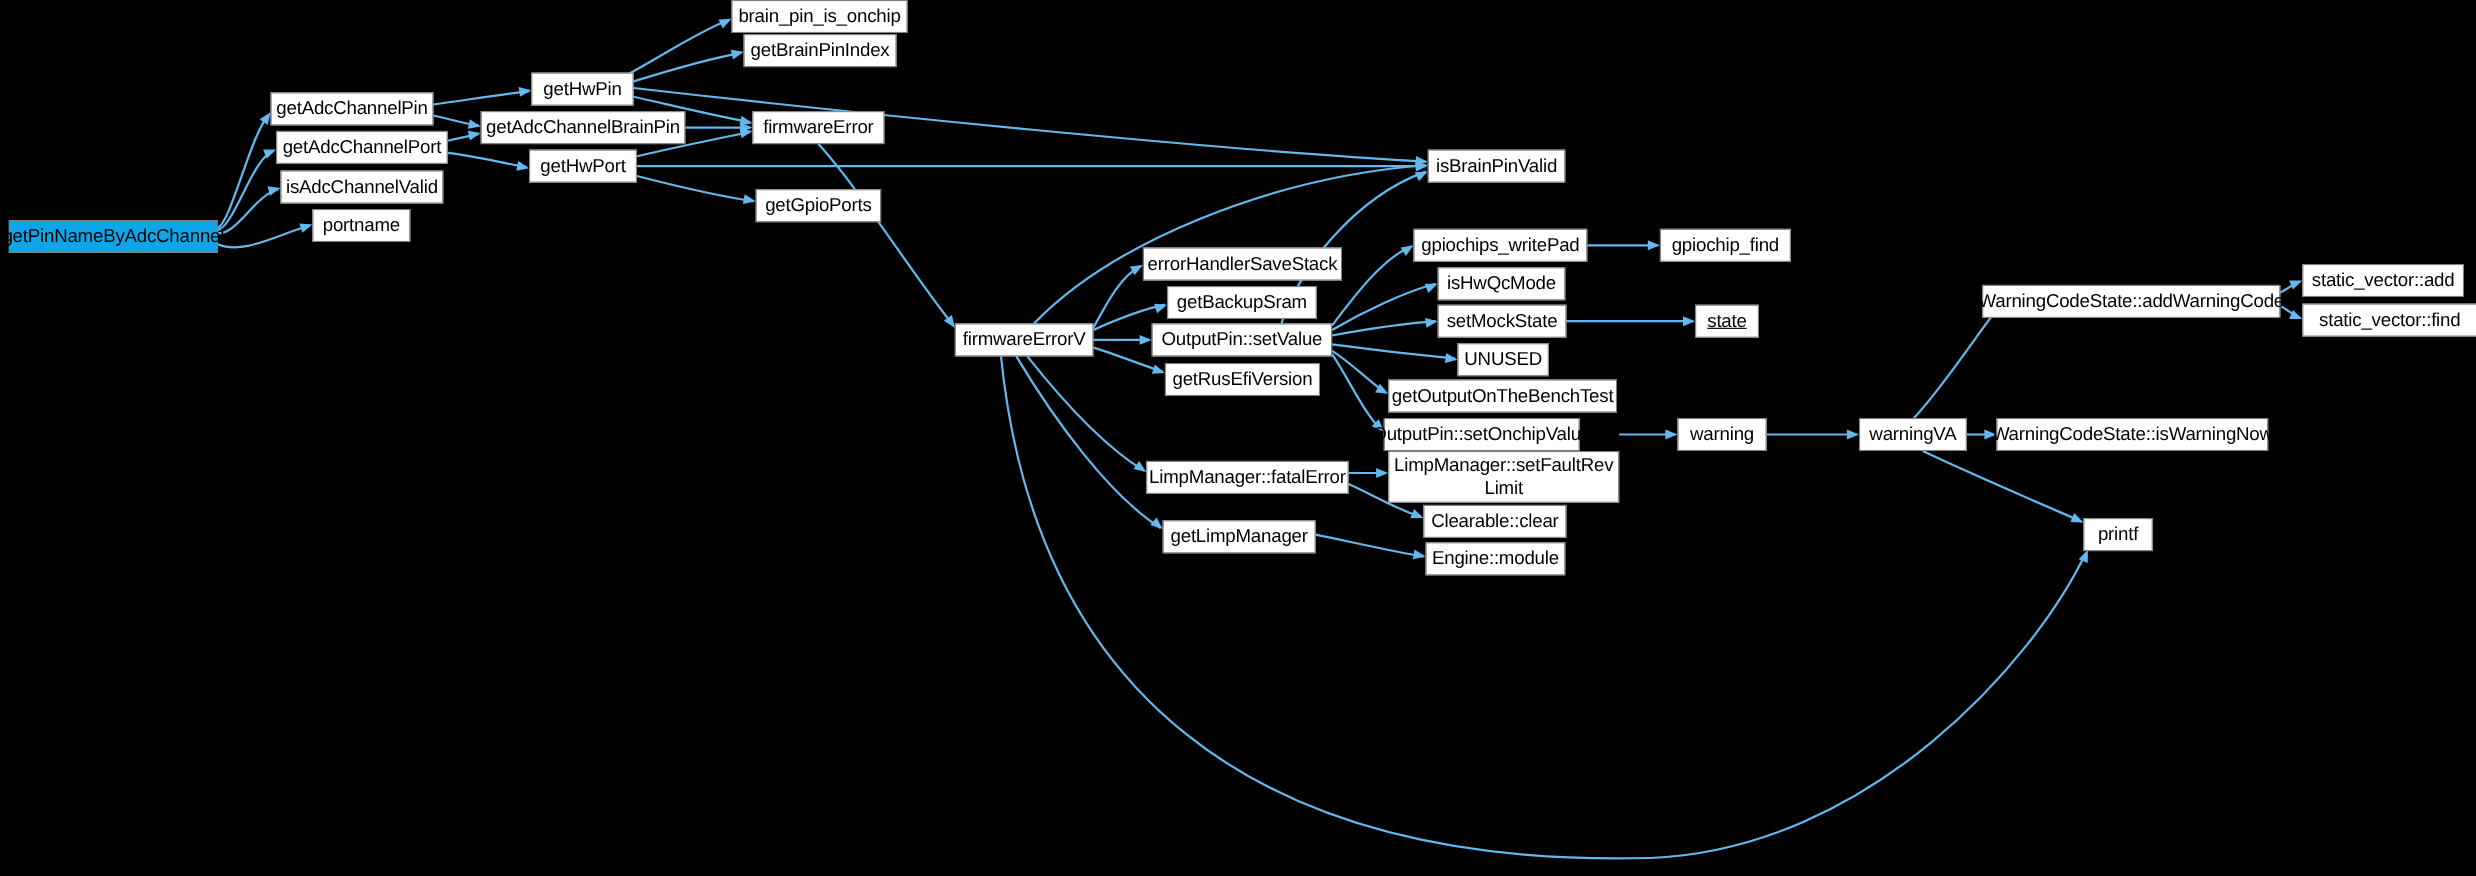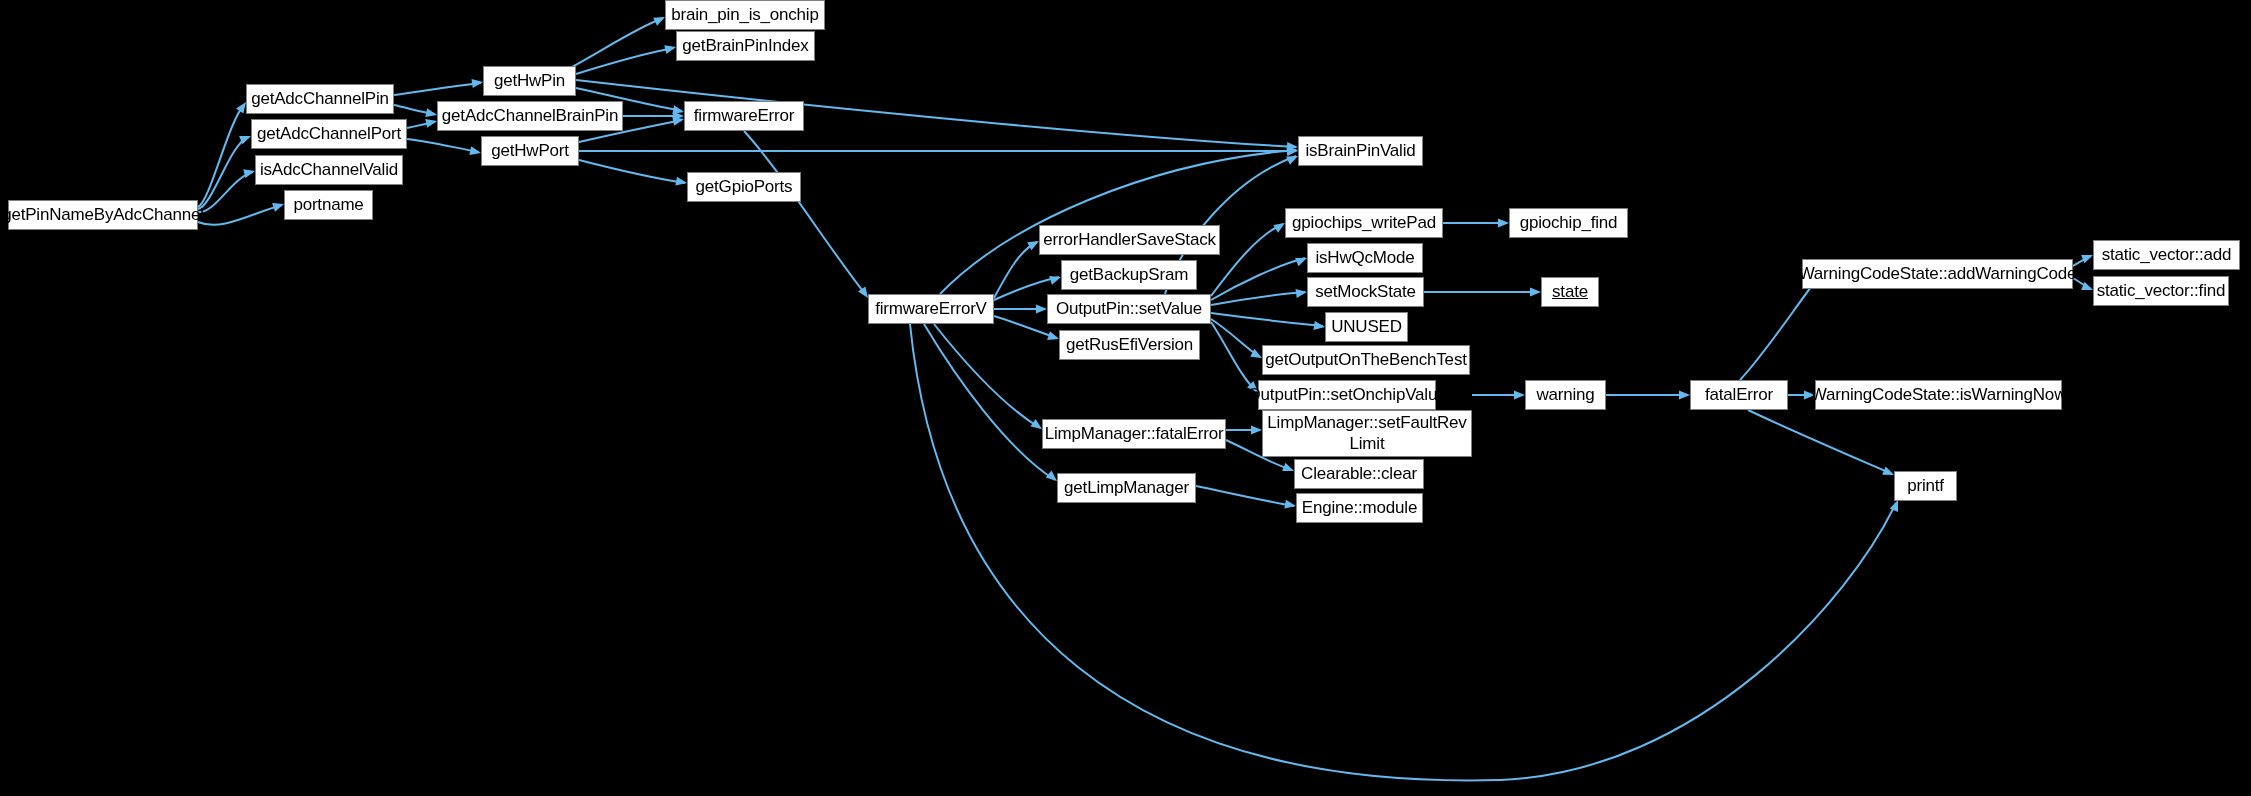--- a/index.html
+++ b/index.html
@@ -43,21 +43,21 @@
     text-align: center;
     font-family: "Liberation Sans", sans-serif;
     font-size: 17px;
     line-height: 1.12;
     letter-spacing: -0.2px;
     white-space: pre-line;
     padding: 0 2px;
     cursor: pointer;
   }
   .node.current {
-    background: #ffffff;
+    background: #0ea5e9;
   }
   .node.two-line {
     line-height: 1.18;
   }
 </style>
 </head>
 <body>
 
 <div id="graph-root">
   <svg id="edge-layer" viewBox="0 0 2251 796" width="2251" height="796" xmlns="http://www.w3.org/2000/svg">
@@ -259,25 +259,25 @@
       <div class="node" style="left: 1059px; top: 330px; width: 141px; height: 30px;">getRusEfiVersion</div>
       <div class="node" style="left: 1285px; top: 208px; width: 158px; height: 30px;">gpiochips_writePad</div>
       <div class="node" style="left: 1307px; top: 243px; width: 116px; height: 30px;">isHwQcMode</div>
       <div class="node" style="left: 1307px; top: 277px; width: 117px; height: 30px;">setMockState</div>
       <div class="node" style="left: 1325px; top: 312px; width: 83px; height: 30px;">UNUSED</div>
       <div class="node" style="left: 1262px; top: 345px; width: 208px; height: 30px;">getOutputOnTheBenchTest</div>
       <div class="node" style="left: 1258px; top: 380px; width: 178px; height: 30px;">OutputPin::setOnchipValue</div>
       <div class="node" style="left: 1509px; top: 208px; width: 119px; height: 30px;">gpiochip_find</div>
       <div class="node" style="left: 1541px; top: 277px; width: 58px; height: 30px; text-decoration: underline;">state</div>
       <div class="node" style="left: 1525px; top: 380px; width: 81px; height: 30px;">warning</div>
-      <div class="node" style="left: 1690px; top: 380px; width: 98px; height: 30px;">fatalError</div>
+      <div class="node" style="left: 1690px; top: 380px; width: 98px; height: 30px;">warningVA</div>
       <div class="node" style="left: 1815px; top: 380px; width: 247px; height: 30px;">WarningCodeState::isWarningNow</div>
       <div class="node" style="left: 1802px; top: 259px; width: 271px; height: 30px;">WarningCodeState::addWarningCode</div>
       <div class="node" style="left: 2093px; top: 240px; width: 147px; height: 30px;">static_vector::add</div>
-      <div class="node" style="left: 2093px; top: 276px; width: 136px; height: 30px;">static_vector::find</div>
+      <div class="node" style="left: 2093px; top: 276px; width: 159px; height: 30px;">static_vector::find</div>
       <div class="node" style="left: 1894px; top: 471px; width: 63px; height: 30px;">printf</div>
       <div class="node" style="left: 1042px; top: 419px; width: 184px; height: 30px;">LimpManager::fatalError</div>
       <div class="node two-line" style="left: 1262px; top: 410px; width: 210px; height: 47px;">LimpManager::setFaultRev
 Limit</div>
       <div class="node" style="left: 1294px; top: 459px; width: 130px; height: 30px;">Clearable::clear</div>
       <div class="node" style="left: 1057px; top: 473px; width: 139px; height: 30px;">getLimpManager</div>
       <div class="node" style="left: 1296px; top: 493px; width: 127px; height: 30px;">Engine::module</div>
     </div>
 </div>
 

